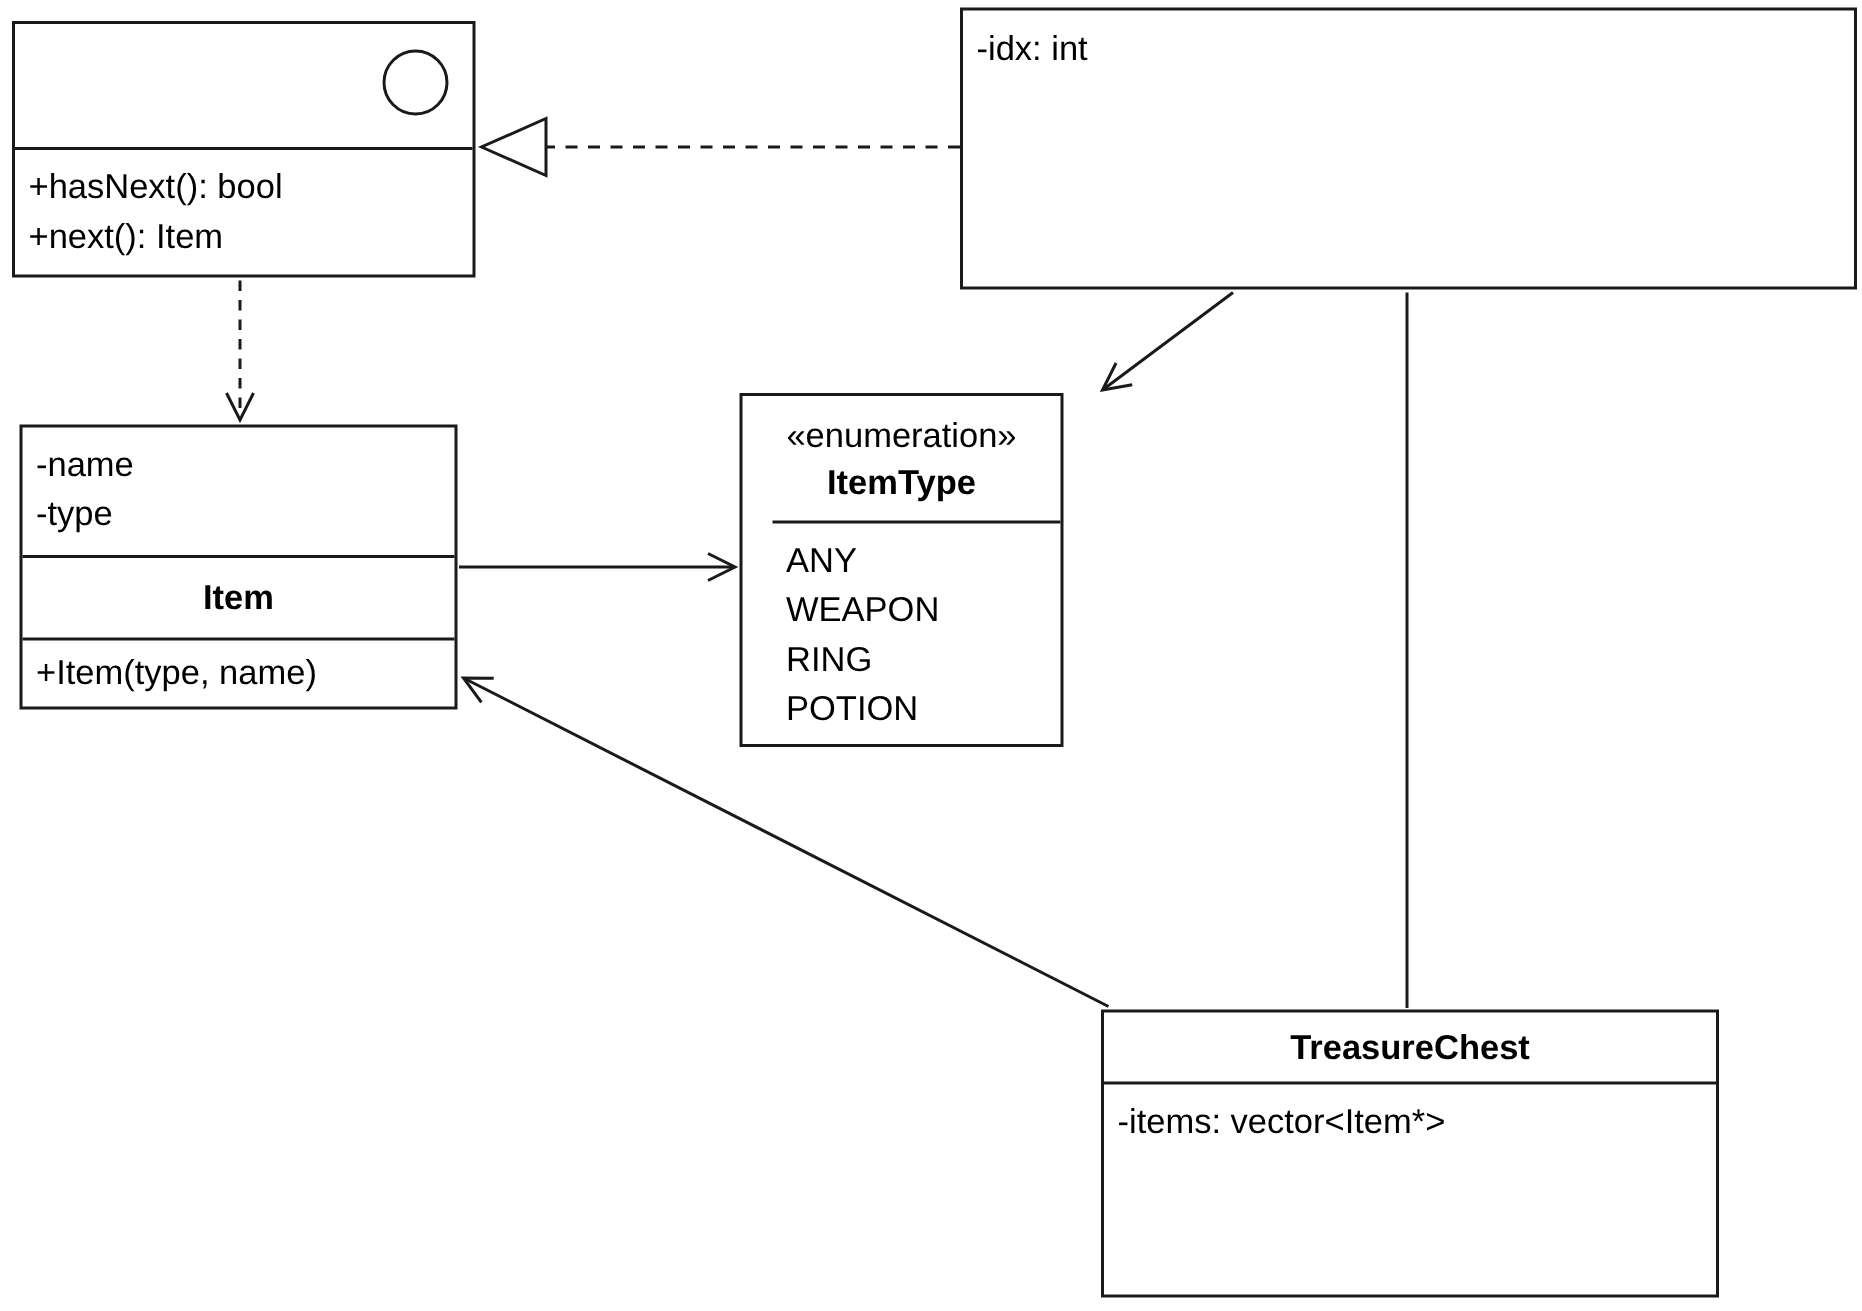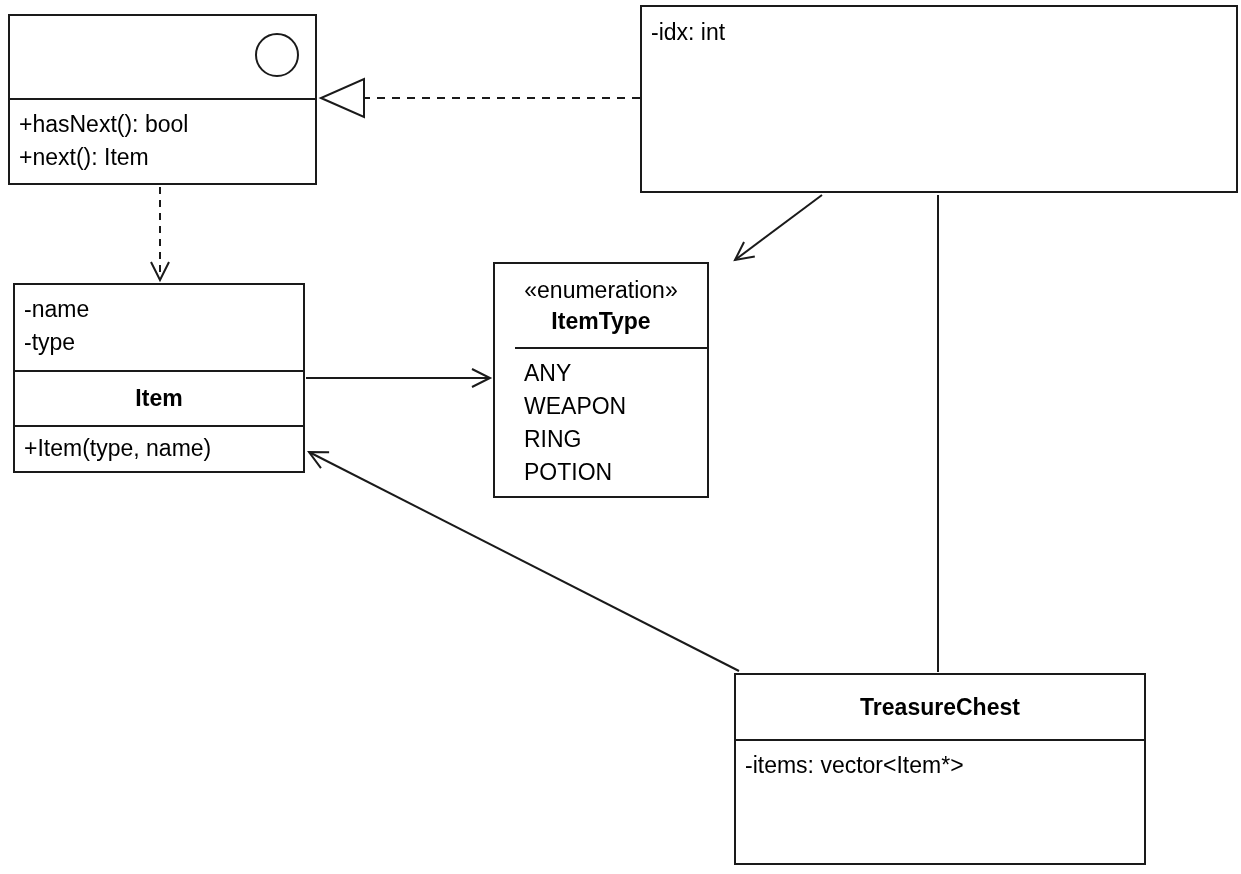--- a/index.html
+++ b/index.html
@@ -151,21 +151,21 @@
     </div>
     <div class="compartment" style="height:149px; padding-top:8px;margin-left:20px;">
       <div class="member-line">ANY</div>
       <div class="member-line">WEAPON</div>
       <div class="member-line">RING</div>
       <div class="member-line">POTION</div>
     </div>
   </div>
 
   <div class="uml-box" style="left:734px; top:673px; width:412px; height:192px;">
-    <div class="compartment title-comp" style="height:64px;">
+    <div class="compartment title-comp" style="height:46px;">
       <div class="title-inner">
         <div class="cls-name">TreasureChest</div>
       </div>
     </div>
     <div class="compartment" style="height:51px; padding-top:8px;">
       <div class="member-line">-items: vector&lt;Item*&gt;</div>
     </div>
   </div>
 
 </div>

